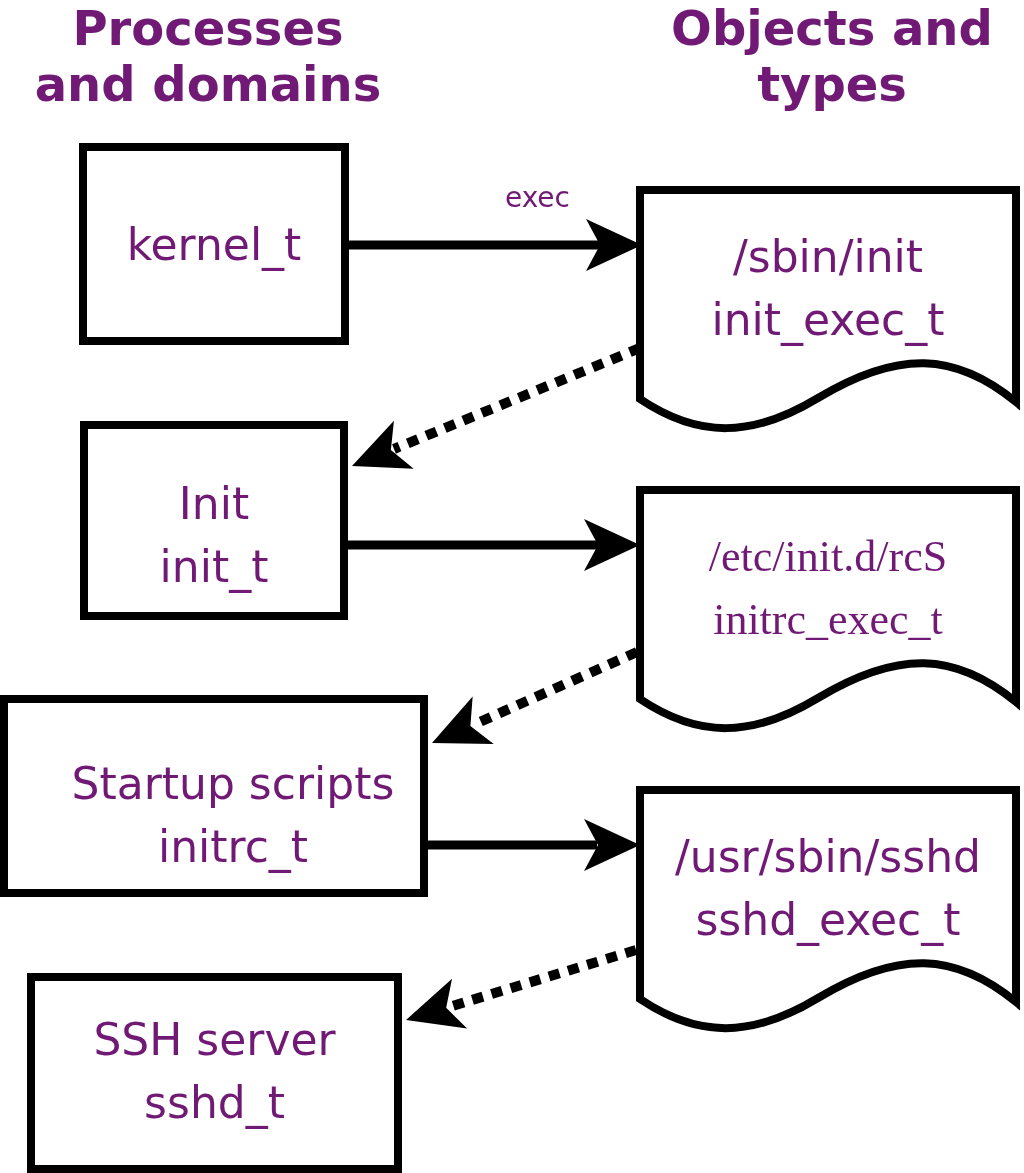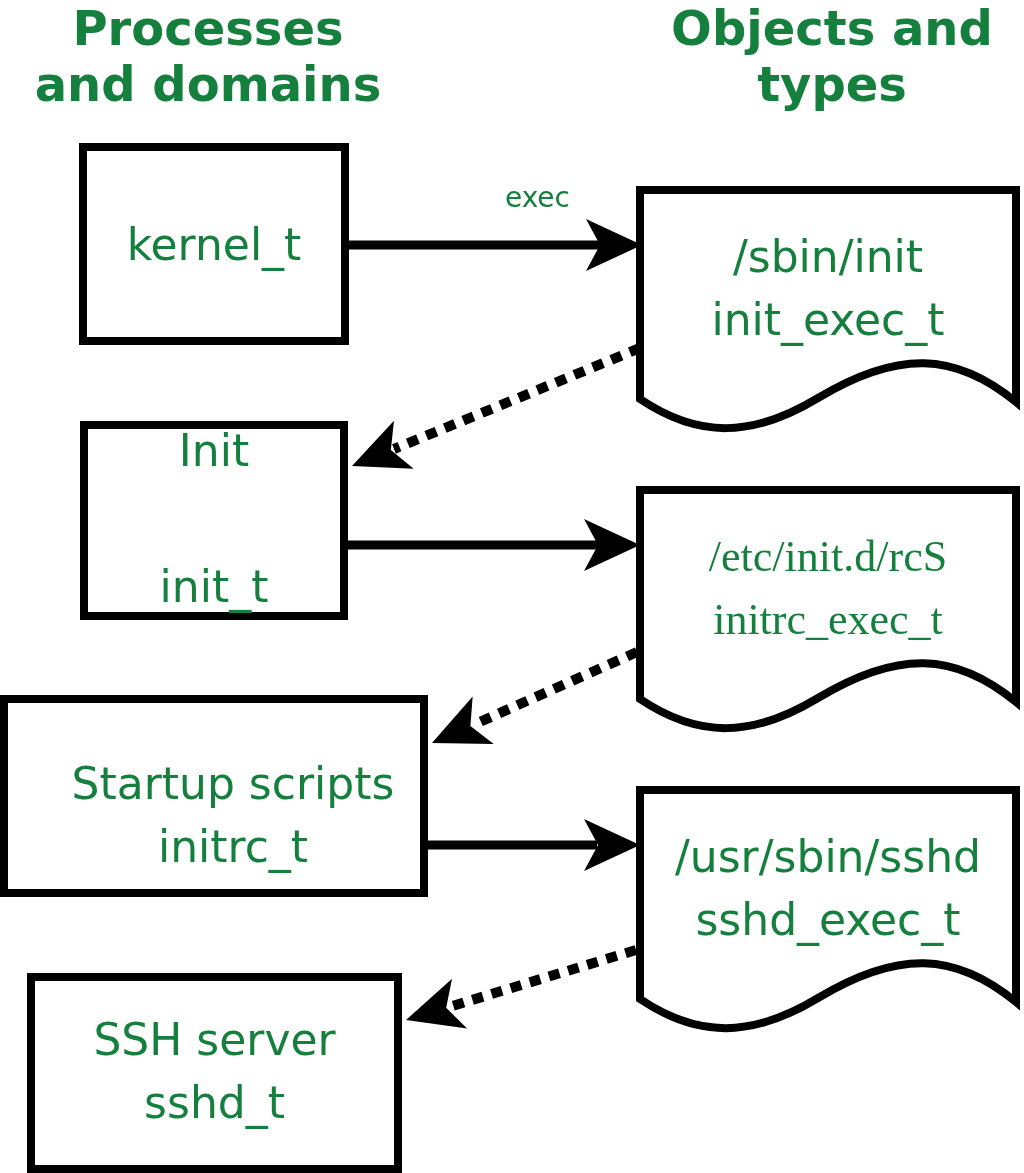--- a/index.html
+++ b/index.html
@@ -1,20 +1,20 @@
 <!DOCTYPE html>
 <html><head>
 <meta charset="utf-8">
 <style>
   html,body{margin:0;padding:0;background:#ffffff;}
   .canvas{
     position:relative;
     width:1024px;height:1173px;
     background:#ffffff;
-    color:#15803d;
+    color:#701a75;
     font-family:"DejaVu Sans", sans-serif;
     overflow:hidden;
   }
   .shape-layer{position:absolute;left:0;top:0;}
   .hdr{
     position:absolute;top:0;
     text-align:center;
     font-weight:bold;
     font-size:48px;line-height:56px;
     white-space:pre-line;
@@ -76,21 +76,21 @@
   </svg>
 
   <div class="hdr" style="left:3px;width:410px;">Processes
 and domains</div>
   <div class="hdr" style="left:627px;width:410px;">Objects and
 types</div>
 
   <div class="nlab" style="left:79px;top:143px;width:270px;height:202px;">
     <div>kernel_t</div>
   </div>
-  <div class="nlab" style="left:80px;top:419px;width:268px;height:199px;justify-content:space-between;">
+  <div class="nlab" style="left:80px;top:435px;width:268px;height:199px;">
     <div>Init</div>
     <div>init_t</div>
   </div>
   <div class="nlab" style="left:0px;top:714px;width:428px;height:202px;padding-left:19px;">
     <div>Startup scripts</div>
     <div>initrc_t</div>
   </div>
   <div class="nlab" style="left:640px;top:190px;width:376px;height:196px;">
     <div>/sbin/init</div>
     <div>init_exec_t</div>

